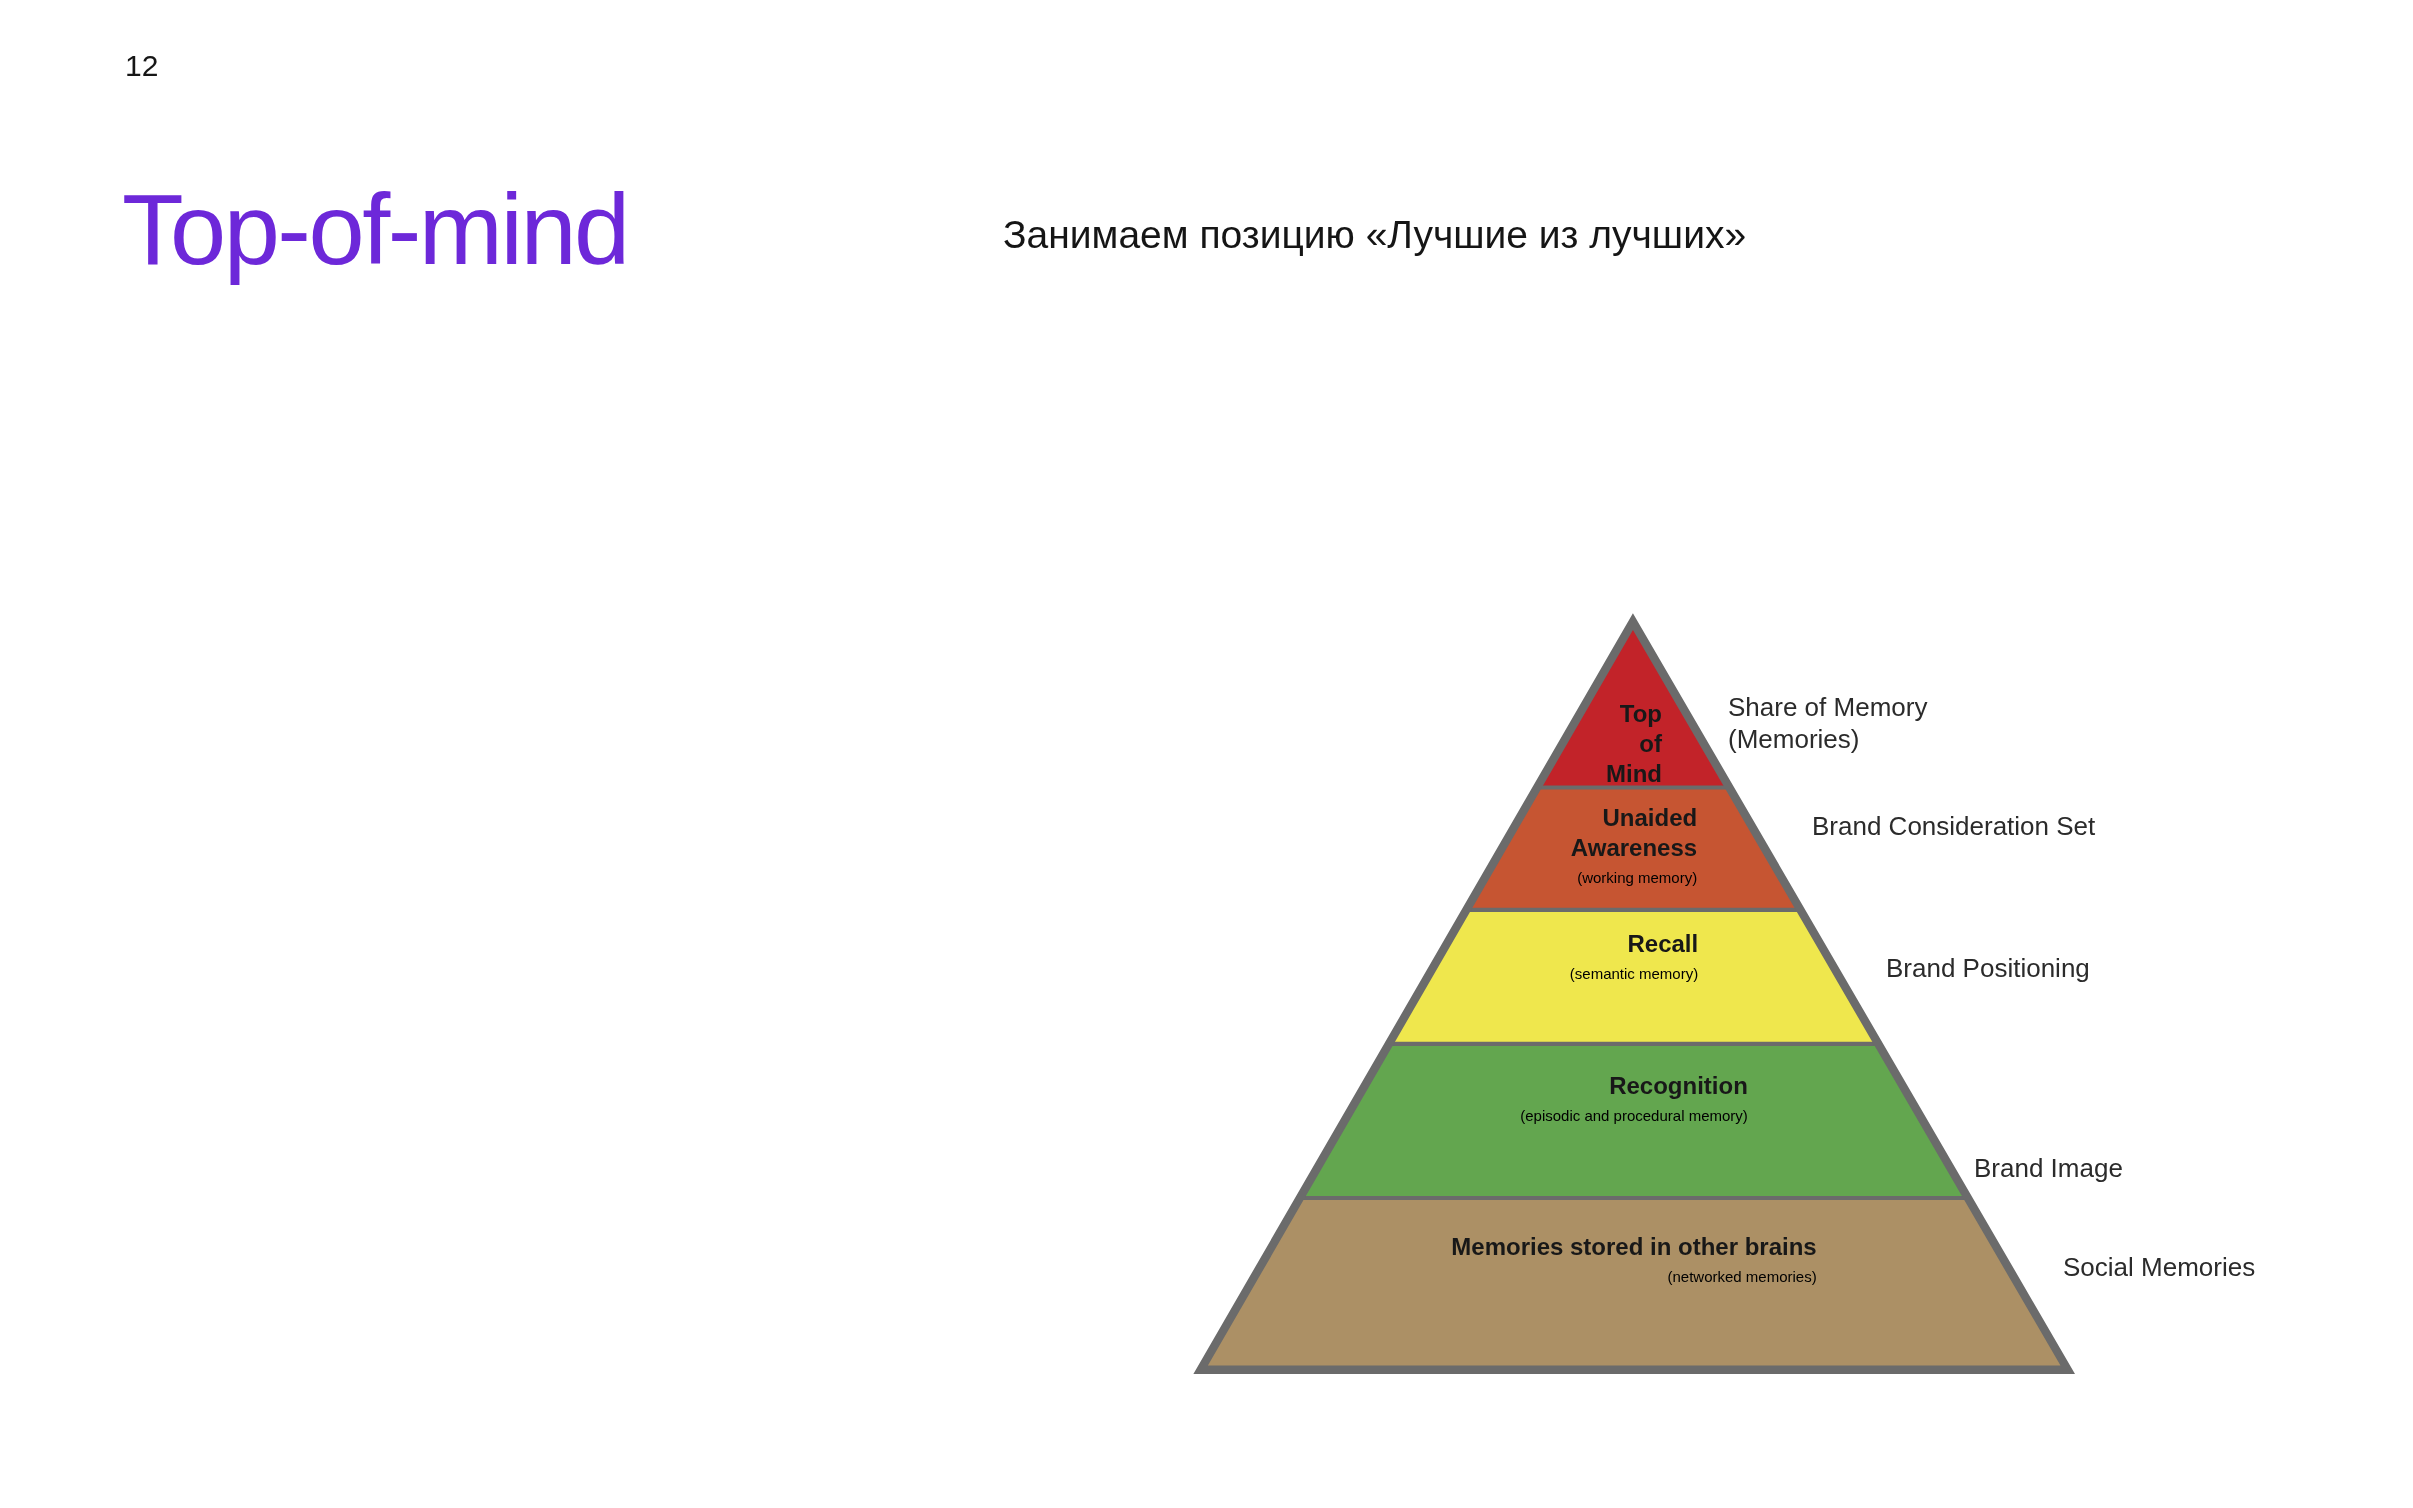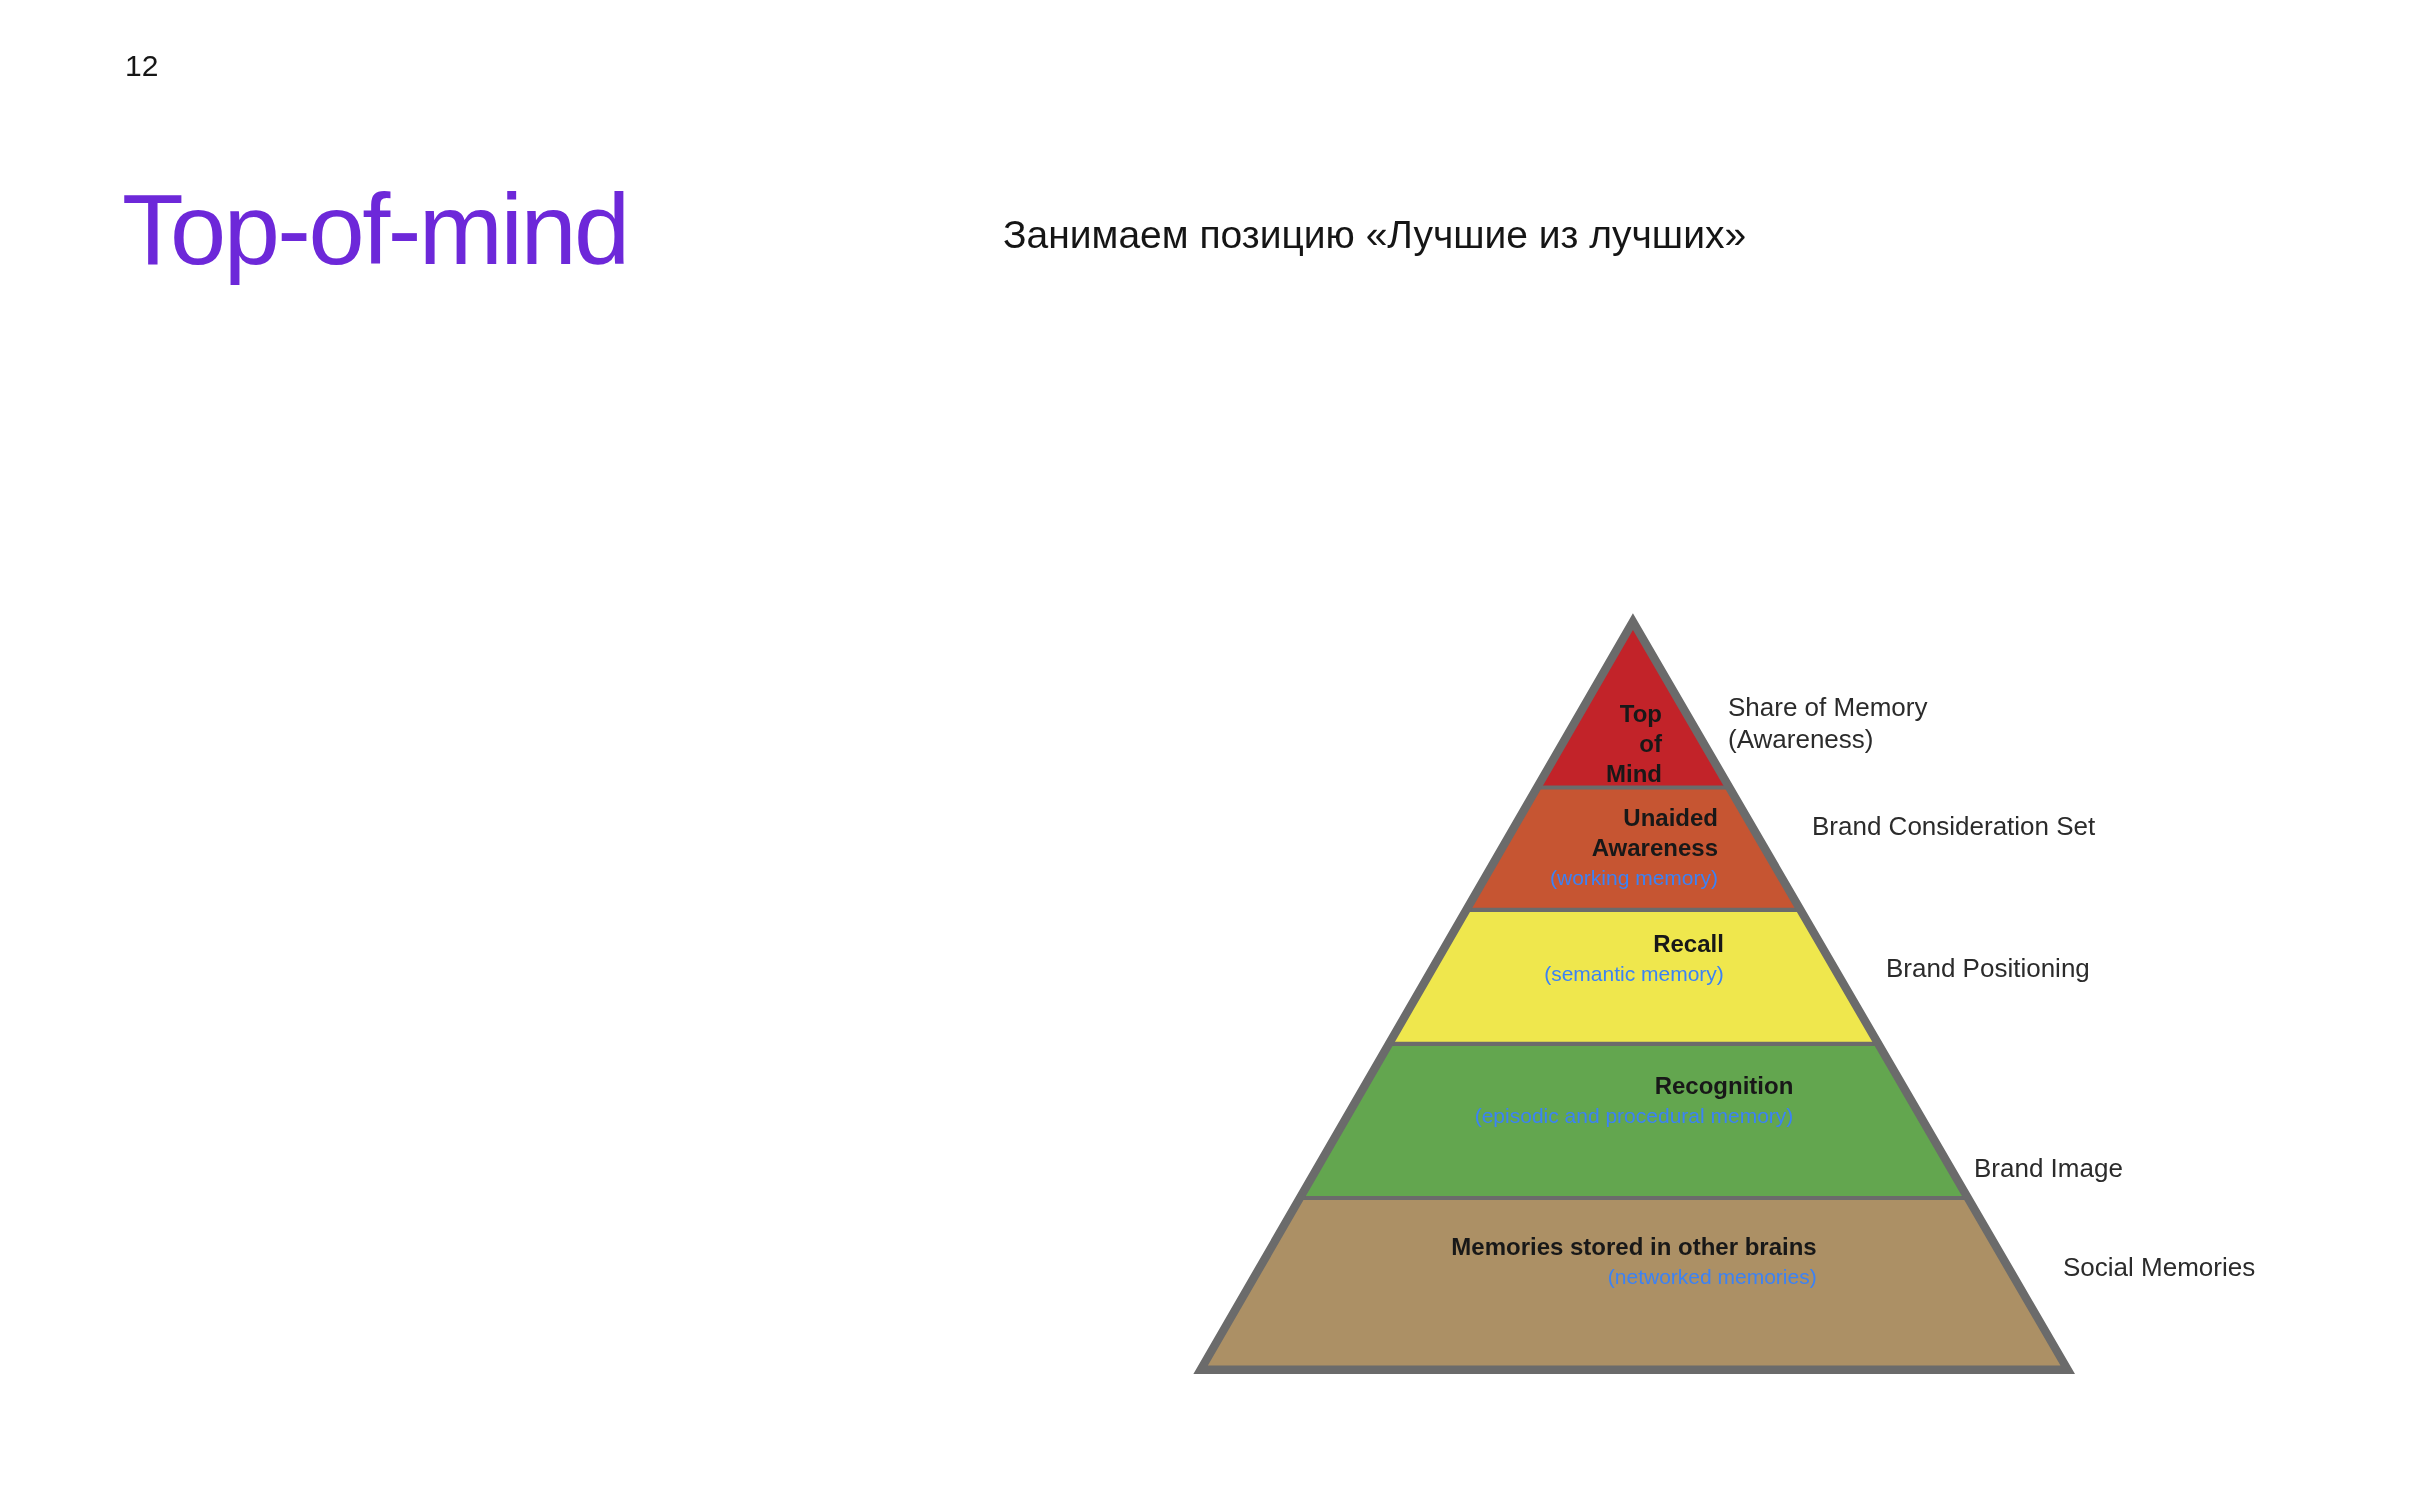--- a/index.html
+++ b/index.html
@@ -56,24 +56,24 @@
     text-align: right;
     color: #181818;
     white-space: nowrap;
   }
   .band-label .b {
     font-size: 24px;
     font-weight: 700;
     line-height: 30px;
   }
   .band-label .sub {
-    font-size: 21px;
+    font-size: 15px;
     font-weight: 400;
     line-height: 30px;
-    color: #3b82f6;
+    color: #000000;
   }
   .side-label {
     position: absolute;
     font-size: 26px;
     font-weight: 400;
     line-height: 32px;
     color: #2b2b2b;
     white-space: nowrap;
   }
 </style>
@@ -124,21 +124,21 @@
     <div class="sub">(episodic and procedural memory)</div>
   </div>
 
   <div class="band-label" style="top:1232px">
     <div class="b">Memories stored in other brains</div>
     <div class="sub">(networked memories)</div>
   </div>
 
   <div class="side-label" style="left:1728px; top:691px">
     <div>Share of Memory</div>
-    <div>(Awareness)</div>
+    <div>(Memories)</div>
   </div>
 
   <div class="side-label" style="left:1812px; top:810px">
     <div>Brand Consideration Set</div>
   </div>
 
   <div class="side-label" style="left:1886px; top:952px">
     <div>Brand Positioning</div>
   </div>
 

